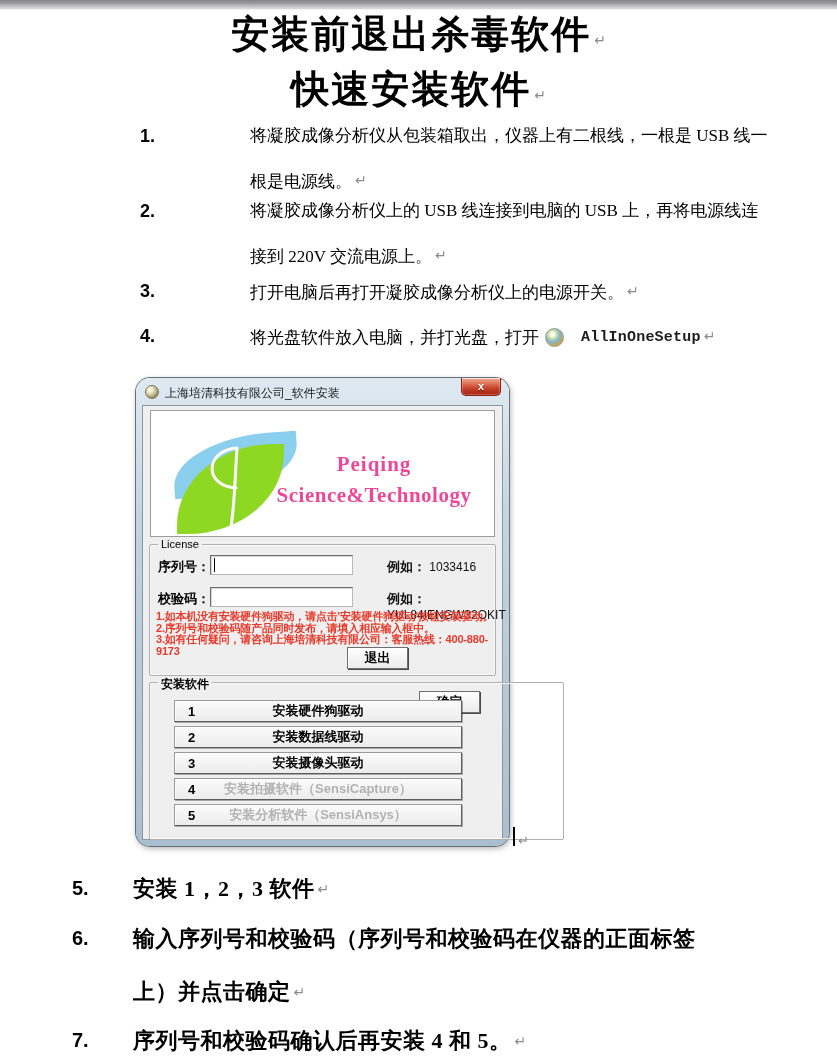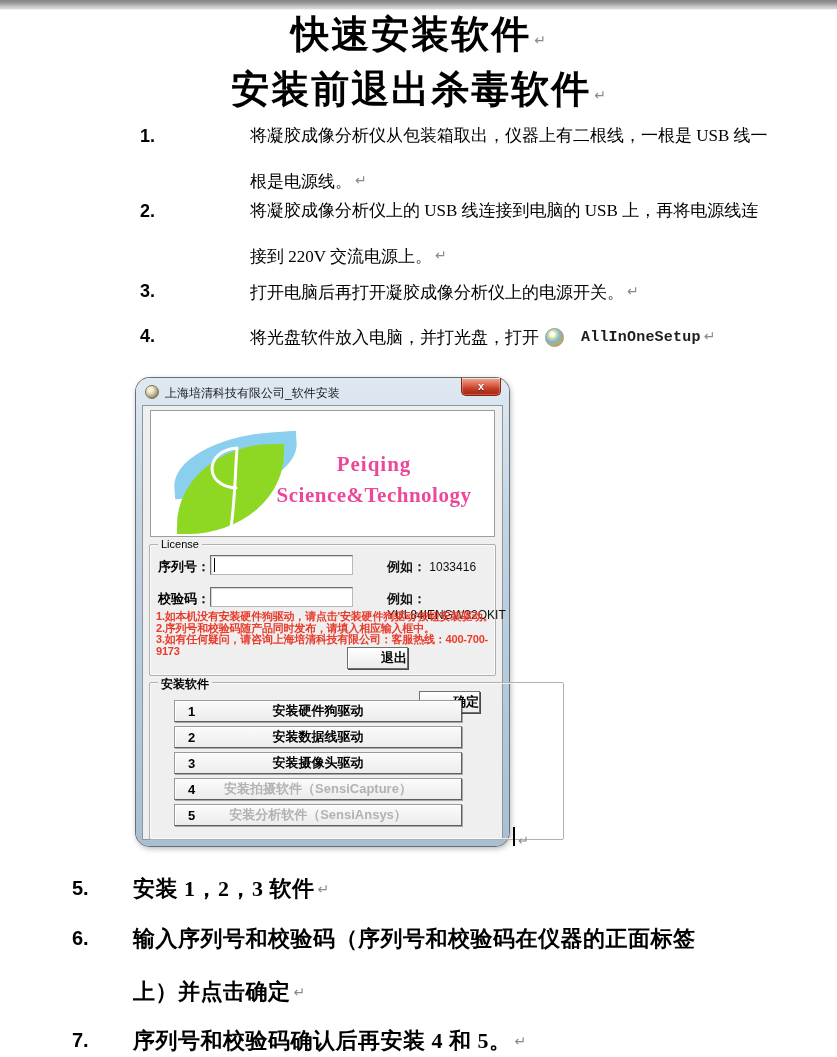--- a/index.html
+++ b/index.html
@@ -83,21 +83,21 @@
                font-family:"Liberation Sans", sans-serif; }
   .caret-in { position:absolute; left:63px; top:13px; width:1px; height:14px; background:#000; }
   .fld-ex { position:absolute; font-size:12px; color:#111;margin-left:24px; }
   .fld-ex b { font-size:13px; }
 
   .notes { position:absolute; left:6px; top:66px; width:338px; color:#e83a2b; font-size:11px;
            line-height:11.5px; font-weight:bold; letter-spacing:-0.2px; }
 
   .btn { position:absolute; height:22px; background:linear-gradient(180deg,#ffffff 0%,#ebebeb 100%);
          border:1px solid #6f6f6f; box-shadow:1px 1px 0 #4a4a4a, inset 1px 1px 0 #fff;
-         font-size:13px; font-weight:bold; color:#000; text-align:right; line-height:20px; cursor:default;
+         font-size:13px; font-weight:bold; color:#000; text-align:center; line-height:20px; cursor:default;
          font-family:"Liberation Sans", sans-serif; }
   .btn-exit { left:197px; top:102px; width:61px; }
   .btn-ok   { left:269px; top:102px; width:61px;margin-top:44px; }
 
   .inst-row { position:absolute; left:24px; width:288px; height:22px;
               background:linear-gradient(180deg,#fbfbfb 0%,#ececec 100%);
               border:1px solid #9a9a9a; border-right-color:#5e5e5e; border-bottom-color:#5e5e5e;
               box-shadow:1px 1px 0 rgba(0,0,0,.3), inset 1px 1px 0 #fff; cursor:default; }
   .inst-row .n { position:absolute; left:13px; top:1px; font-size:13px; font-weight:bold; color:#000;
                  line-height:19px; }
@@ -109,22 +109,22 @@
   .dlg-pilcrow { position:absolute; left:518px; top:833px; font-family:"Liberation Sans", sans-serif;
                  font-size:13px; color:#8a8a8a; }
 </style>
 </head>
 <body>
 
 <div class="page">
   <div class="topbar"></div>
 
   <div class="titles">
+    <div><span>安装前退出杀毒软件</span><span class="pilcrow">↵</span></div>
     <div><span>快速安装软件</span><span class="pilcrow">↵</span></div>
-    <div><span>安装前退出杀毒软件</span><span class="pilcrow">↵</span></div>
   </div>
 
   <div class="step s14" style="top:114px;">
     <span class="num">1.</span>
     <span class="txt"><span>将凝胶成像分析仪从包装箱取出，仪器上有二根线，一根是 USB 线一根是电源线。</span><span class="pilcrow">↵</span></span>
   </div>
   <div class="step s14" style="top:189px;">
     <span class="num">2.</span>
     <span class="txt"><span>将凝胶成像分析仪上的 USB 线连接到电脑的 USB 上，再将电源线连接到 220V 交流电源上。</span><span class="pilcrow">↵</span></span>
   </div>
@@ -170,21 +170,21 @@
         <span class="caret-in" style="left:64px; top:13px;"></span>
         <span class="fld-ex" style="left:213px; top:13px;"><b>例如：</b> <span>1033416</span></span>
 
         <span class="fld-label" style="left:8px; top:45px;">校验码：</span>
         <input class="fld-input" style="left: 60px; top: 42px;" value="">
         <span class="fld-ex" style="left:213px; top:45px;"><b>例如：</b> <span>YUL84IENGW32OKIT</span></span>
 
         <div class="notes">
           <div>1.如本机没有安装硬件狗驱动，请点击'安装硬件狗驱动'按钮安装驱动。</div>
           <div>2.序列号和校验码随产品同时发布，请填入相应输入框中。</div>
-          <div>3.如有任何疑问，请咨询上海培清科技有限公司：客服热线：400-700-9173</div>
+          <div>3.如有任何疑问，请咨询上海培清科技有限公司：客服热线：400-880-9173</div>
         </div>
 
         <div class="btn btn-exit">退出</div>
         <div class="btn btn-ok">确定</div>
       </div>
 
       <div class="groupbox gb-install">
         <span class="grouplabel">安装软件</span>
 
         <div class="inst-row" style="top:17px;">

